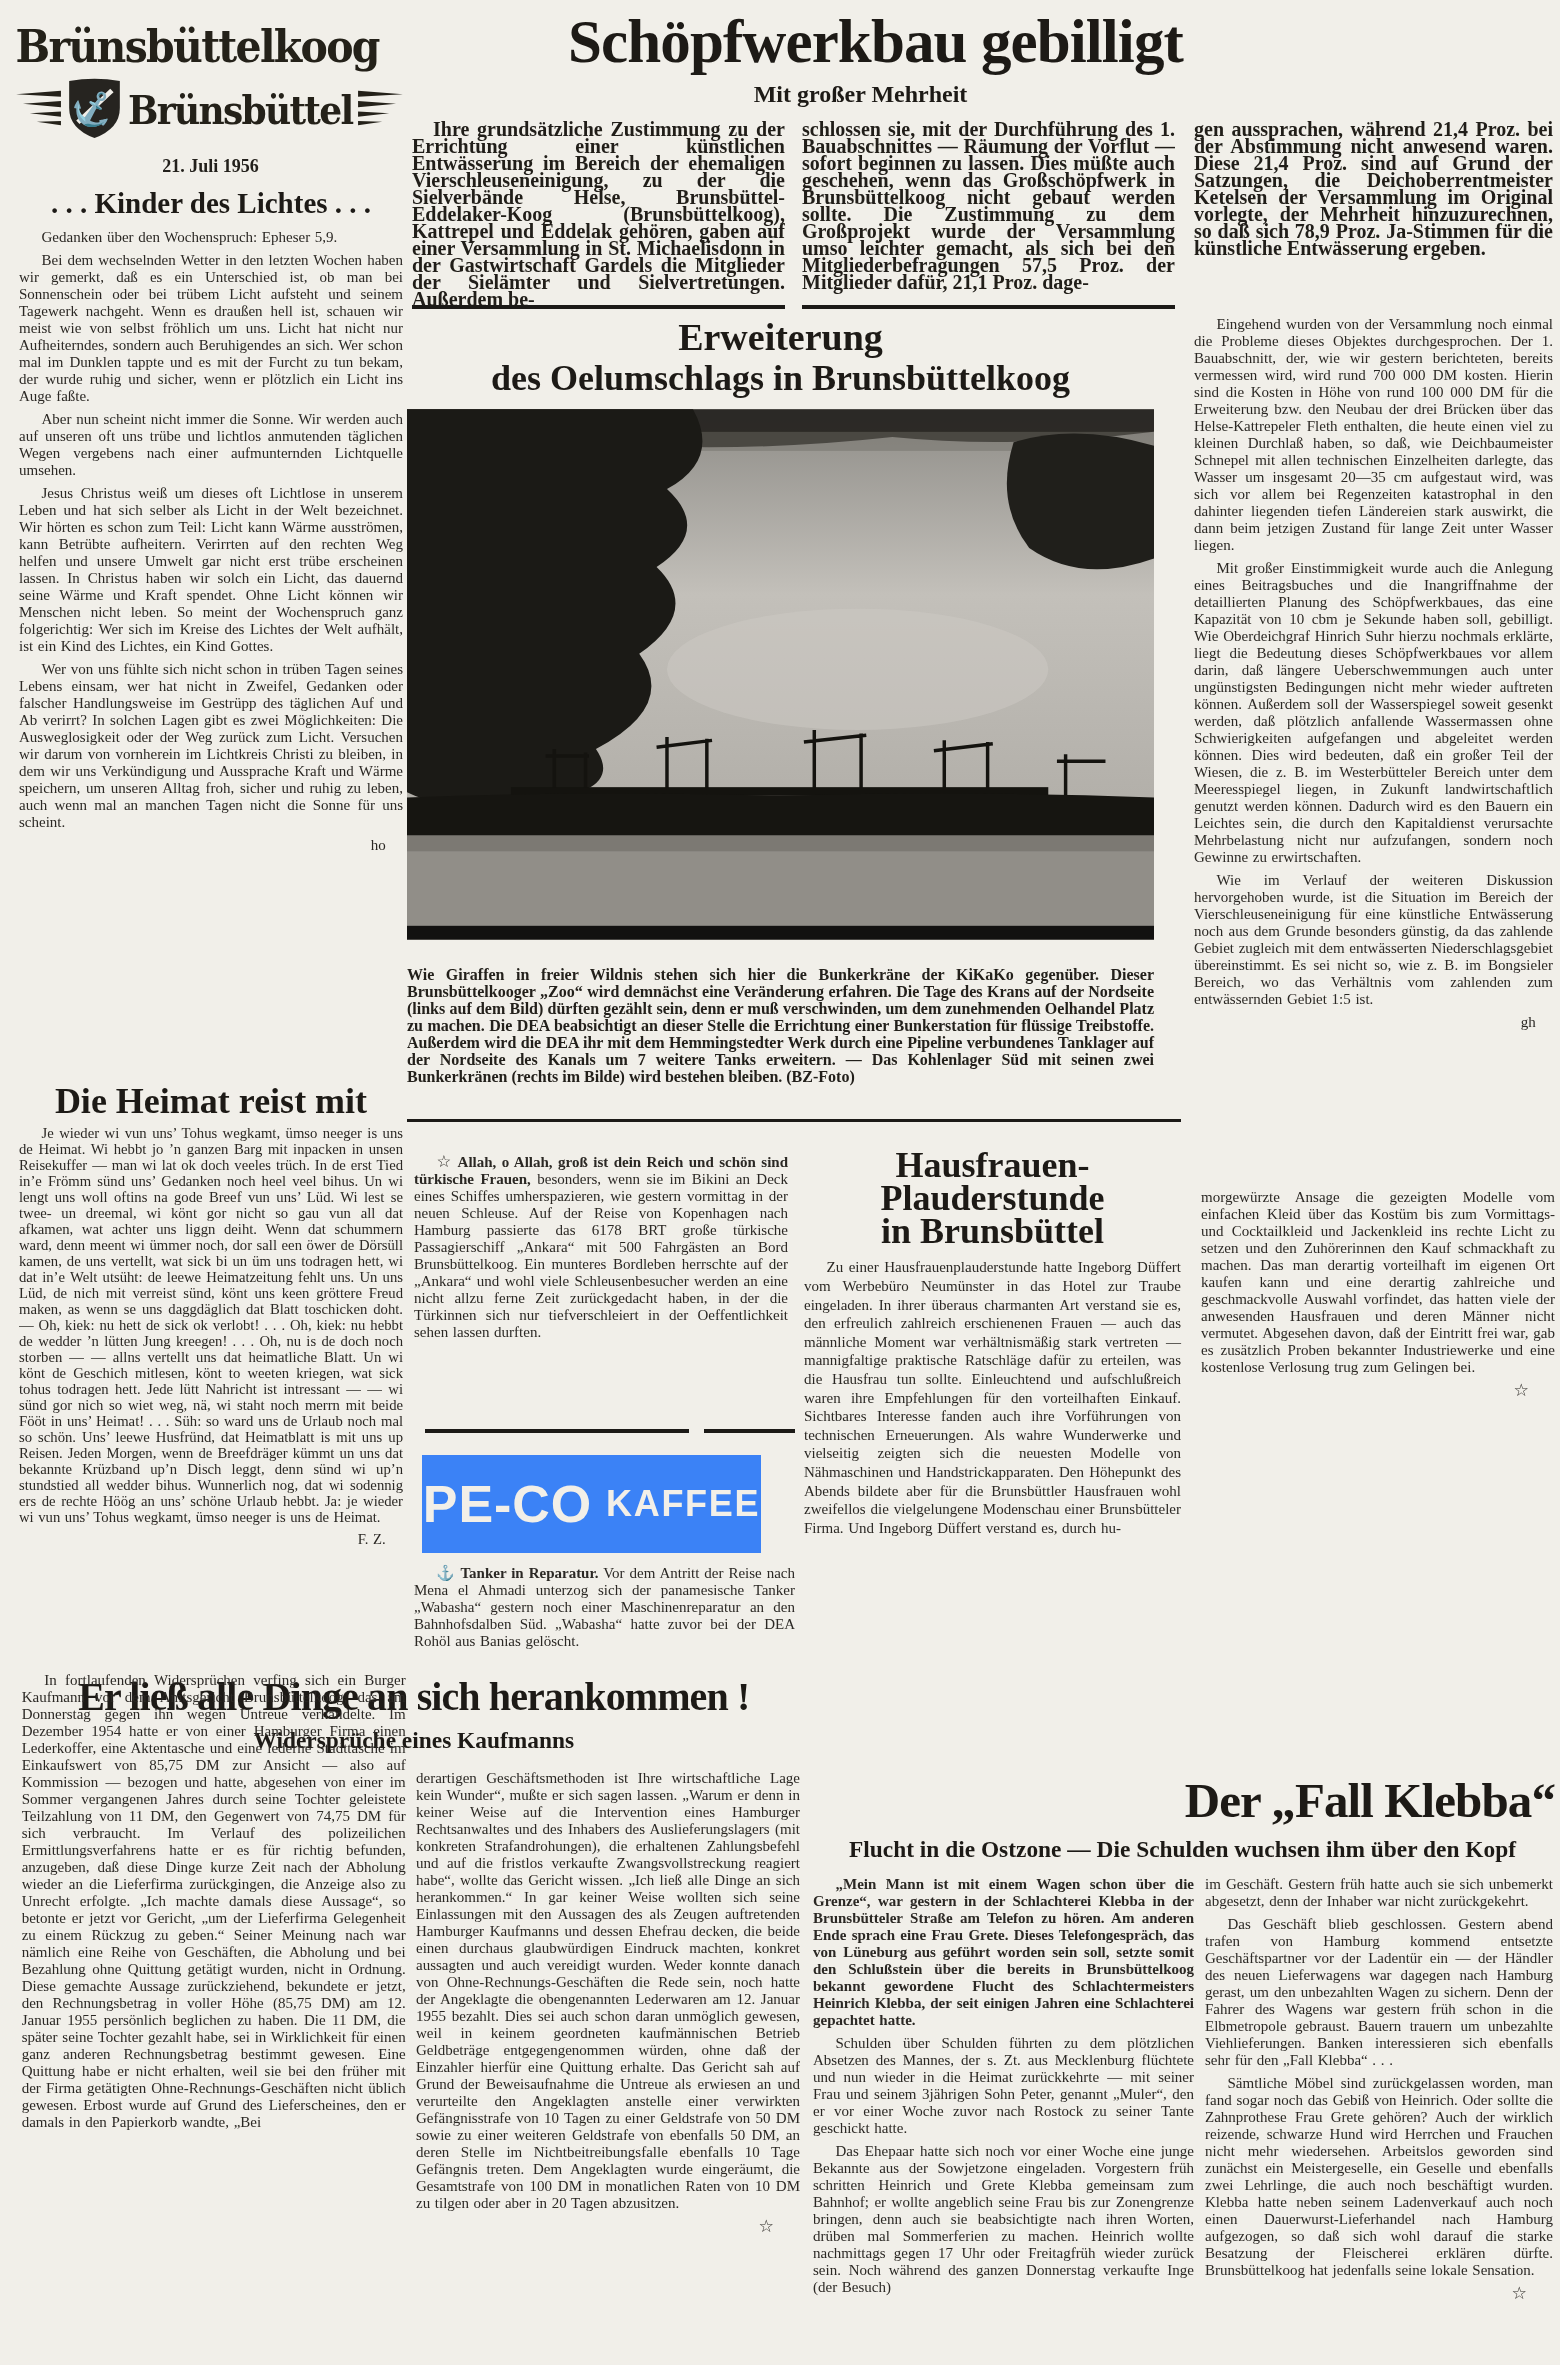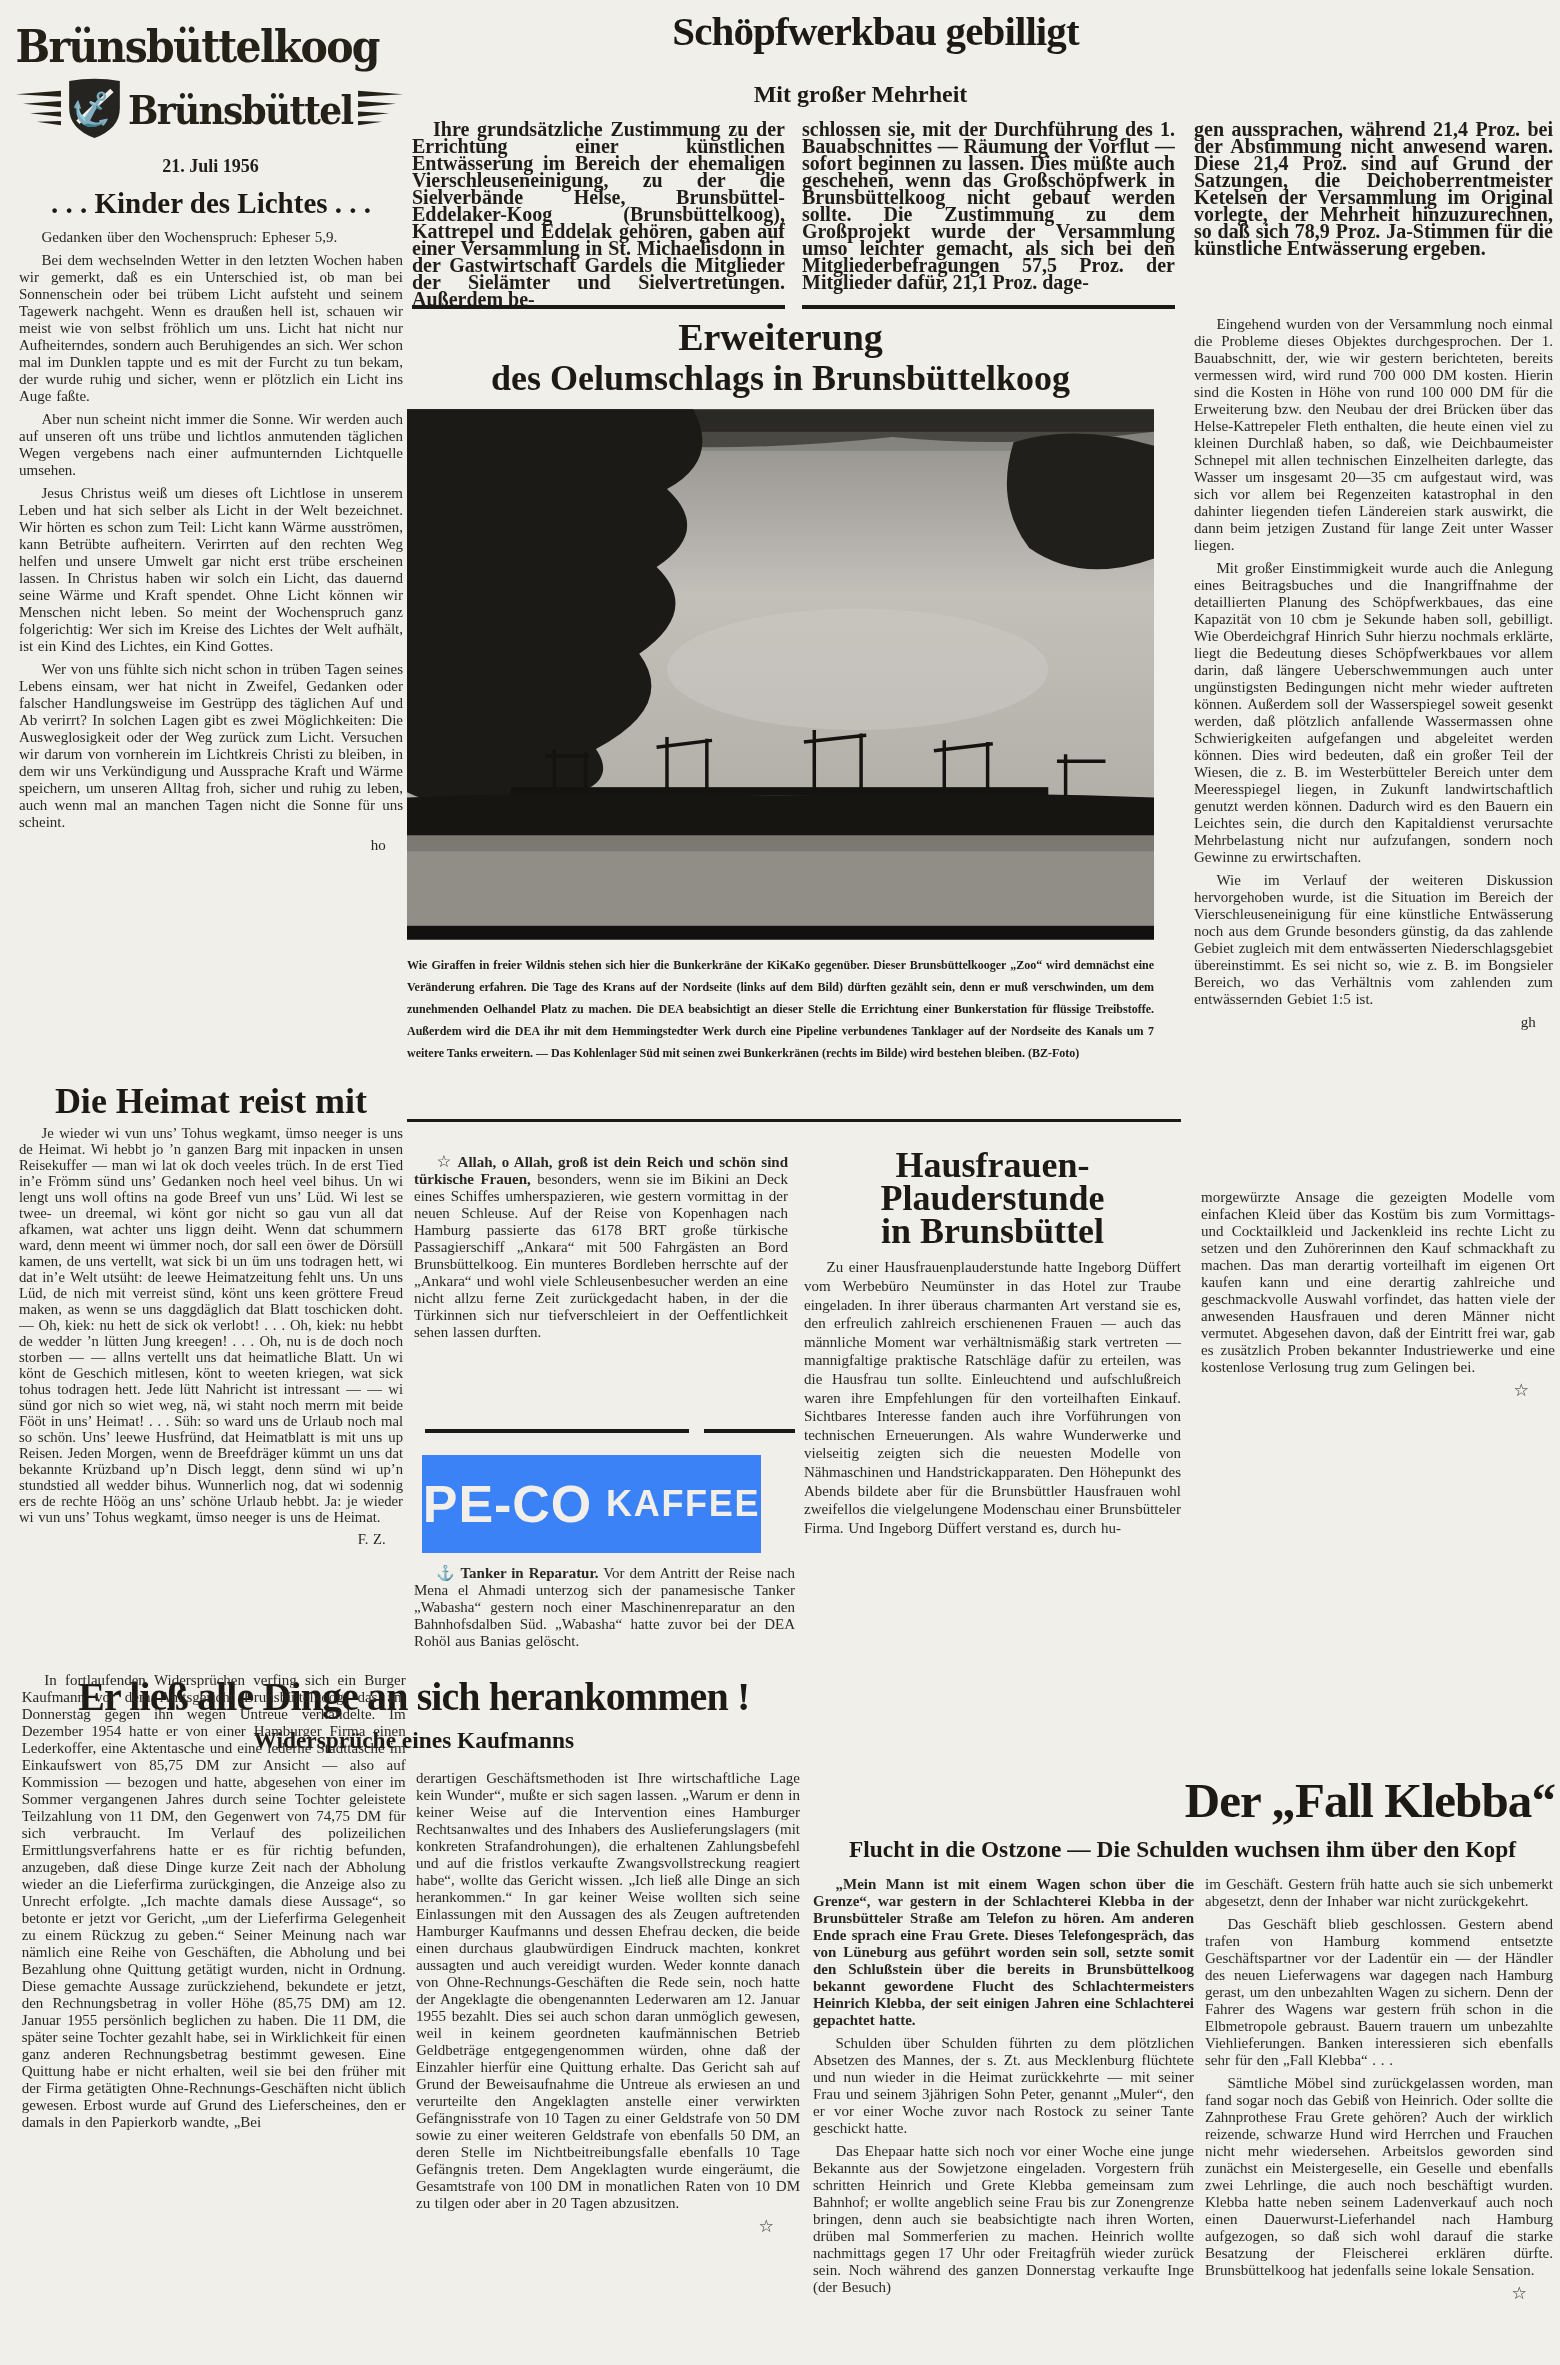--- a/index.html
+++ b/index.html
@@ -6,30 +6,30 @@
   .page{position:relative;width:1560px;height:2366px;background:#f1efe9;overflow:hidden;
         font-family:"Liberation Serif","DejaVu Serif",serif;color:#2b2824;}
   .abs{position:absolute;}
   .body-text{font-size:15px;line-height:17px;text-align:justify;word-spacing:0.9px;}
   .body-text p{margin:0 0 6px;text-indent:22.5px;}
   .body-text p.noindent{text-indent:0;}
   .clip{overflow:hidden;}
   .bold-lead{font-weight:700;font-size:20px;line-height:17px;text-align:justify;color:#211e19;}
   .bold-lead p{margin:0;text-indent:21px;}
   .bold-lead p.noindent{text-indent:0;}
-  .headline-main{font-weight:700;font-size:41px;letter-spacing:-0.9px;text-align:center;color:#1d1a16;}
+  .headline-main{font-weight:700;font-size:61px;letter-spacing:-0.9px;text-align:center;color:#1d1a16;}
   .subhead-main{font-weight:700;font-size:24px;text-align:center;color:#1d1a16;}
   .head2{font-weight:700;font-size:38px;text-align:center;color:#1d1a16;line-height:40px;}
   .head2b{font-weight:700;font-size:36px;text-align:center;color:#1d1a16;line-height:38px;}
   .head3{font-weight:700;font-size:36px;text-align:center;color:#1d1a16;line-height:33px;}
   .head-klebba{font-weight:700;font-size:49px;text-align:right;letter-spacing:-0.9px;color:#1d1a16;}
   .head-kaufmann{font-weight:700;font-size:40px;text-align:center;letter-spacing:-0.9px;color:#1d1a16;}
   .subhead2{font-weight:700;font-size:23.4px;text-align:center;color:#1d1a16;}
   .rule{background:#1c1a17;}
-  .caption{font-weight:700;font-size:12px;line-height:22px;text-align:justify;color:#23201b;}
+  .caption{font-weight:700;font-size:16px;line-height:17px;text-align:justify;color:#23201b;margin-top:12px;}
   .caption .cap-text{text-indent:35px;display:inline;}
   .sign{display:block;text-align:right;padding-right:17.3px;}
   .masthead-line1{font-weight:700;font-size:41px;letter-spacing:-1.7px;color:#242119;
         font-family:"DejaVu Serif",serif;transform:scaleY(1.08);transform-origin:left top;white-space:nowrap;}
   .masthead-row{display:flex;align-items:center;gap:5.2px;}
   .masthead-line2{font-weight:700;font-size:36px;letter-spacing:-1.7px;color:#242119;
         font-family:"DejaVu Serif",serif;transform:scaleY(1.08);white-space:nowrap;}
   .masthead-date{font-weight:700;font-size:18px;text-align:center;color:#23201b;}
   .peco{background:#3b82f6;color:#f2efe8;display:flex;align-items:center;justify-content:center;gap:14px;}
   .peco .brand{font-family:"Liberation Sans",sans-serif;font-weight:700;font-size:52px;letter-spacing:0.9px;}

